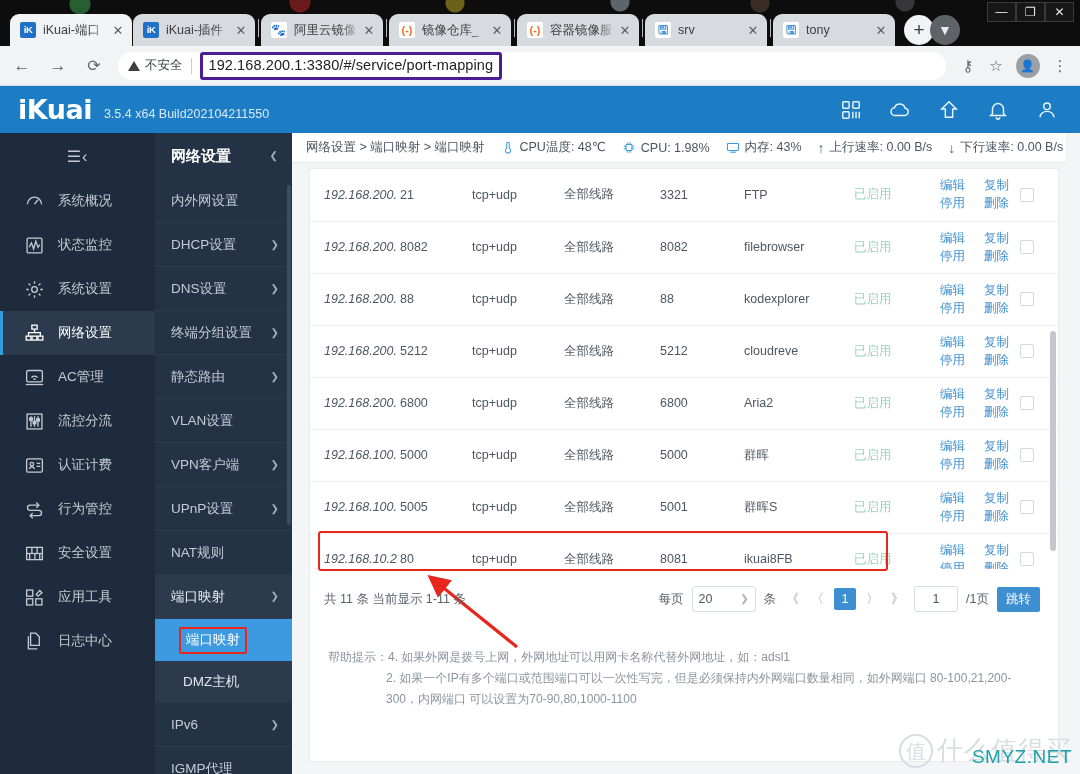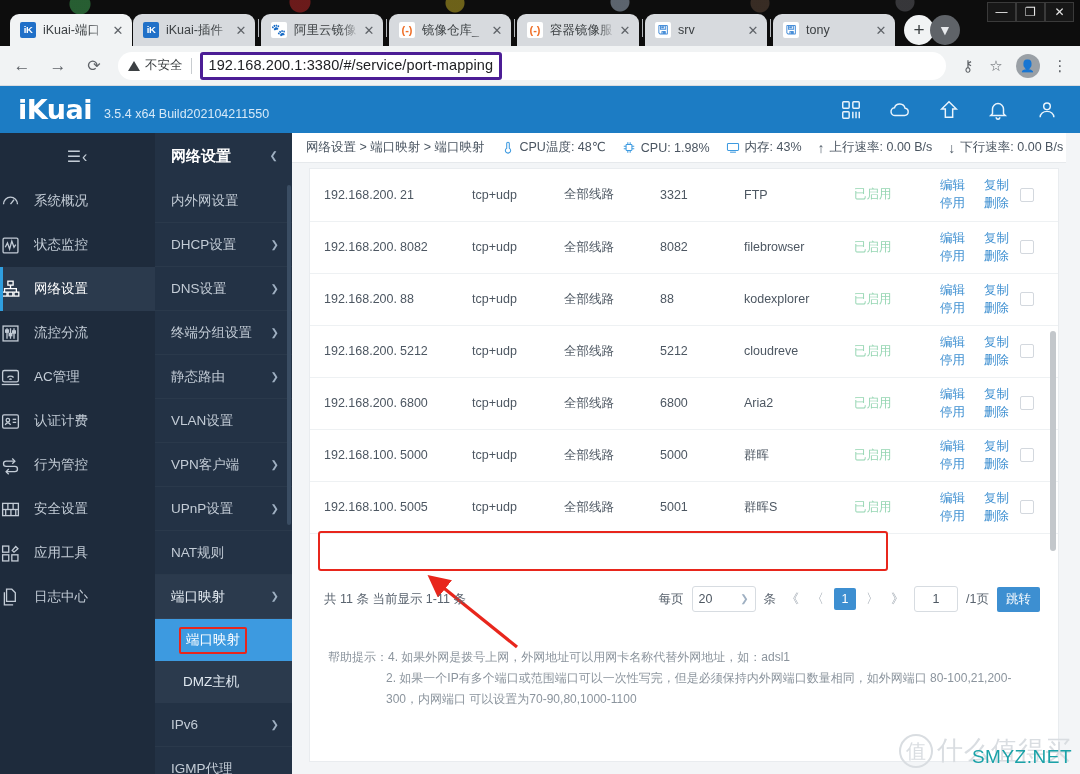--- a/index.html
+++ b/index.html
@@ -195,21 +195,21 @@
     width: 155px; background: #1e2b3c;
     flex: 0 0 155px;
     position: relative;
   }
   .collapse-row {
     height: 46px; display: flex; align-items: center; justify-content: center;
     color: #c3ccd6; font-size: 16px; letter-spacing: 1px;
   }
   .s1-item {
     height: 44px; display: flex; align-items: center;
-    padding-left: 0; gap: 13px;
+    padding-left: 24px; gap: 13px;
     color: #c3ccd6; font-size: 13.5px;
     position: relative;
   }
   .s1-item.active { background: #2b3a4d; color: #fff; }
   .s1-item.active::before {
     content: ""; position: absolute; left: 0; top: 0;
     width: 3px; height: 100%; background: #2f9fe0;
   }
   .s1-ic { width: 21px; height: 21px; flex: 0 0 21px; }
   .s1-ic svg { width: 100%; height: 100%; display: block; }
@@ -290,21 +290,21 @@
   table.grid {
     width: 748px; border-collapse: collapse;
     table-layout: fixed;
   }
   table.grid td {
     font-size: 12.5px; color: #4d5762;
     padding: 0; height: 52px;
     vertical-align: middle;
     border-bottom: 1px solid #eef1f3;
   }
-  .c-ip   { width: 90px;  padding-left: 14px !important; overflow:hidden; white-space:nowrap; }
+  .c-ip   { width: 90px;  padding-left: 14px !important; overflow:hidden; white-space:nowrap;font-style:italic; }
   .c-wp   { width: 72px; }
   .c-prot { width: 92px; }
   .c-line { width: 96px; }
   .c-lp   { width: 84px; }
   .c-name { width: 110px; }
   .c-stat { width: 86px; color: #96d6b3 !important; }
   .c-act  { width: 80px; }
   .c-chk  { width: 38px; }
   .act-grid {
     display: grid; grid-template-columns: auto auto;
@@ -552,53 +552,62 @@
         </div>
         <div class="s1-item">
           <span class="s1-ic">
               <svg viewBox="0 0 24 24" fill="none" stroke="currentColor" stroke-width="1.5">
                 <rect x="3.5" y="3.5" width="17" height="17" rx="1.5"></rect>
                 <polyline points="6,14 8.5,9 11,16 13.5,7 16,14 18,11"></polyline>
               </svg>
             </span>
           <span>状态监控</span>
         </div>
+        <div class="s1-item">
+          <span class="s1-ic">
+              <svg viewBox="0 0 24 24" fill="none" stroke="currentColor" stroke-width="1.5">
+                <circle cx="12" cy="12" r="3.2"></circle>
+                <path d="M12 2.5v3M12 18.5v3M2.5 12h3M18.5 12h3M5.2 5.2l2.1 2.1M16.7 16.7l2.1 2.1M18.8 5.2l-2.1 2.1M7.3 16.7l-2.1 2.1"></path>
+              </svg>
+            </span>
+          <span>系统设置</span>
+        </div>
         <div class="s1-item active">
           <span class="s1-ic">
               <svg viewBox="0 0 24 24" fill="none" stroke="currentColor" stroke-width="1.5">
                 <rect x="9" y="2.5" width="6" height="4.5"></rect>
                 <rect x="2.5" y="15" width="5.5" height="4.5"></rect>
                 <rect x="9.2" y="15" width="5.5" height="4.5"></rect>
                 <rect x="16" y="15" width="5.5" height="4.5"></rect>
                 <path d="M12 7v4M5.2 15v-4h13.5v4"></path>
               </svg>
             </span>
           <span>网络设置</span>
         </div>
         <div class="s1-item">
           <span class="s1-ic">
               <svg viewBox="0 0 24 24" fill="none" stroke="currentColor" stroke-width="1.5">
+                <rect x="3" y="4" width="18" height="13" rx="2"></rect>
+                <path d="M8.5 12a5 5 0 0 1 7 0M10.7 14.2a2.2 2.2 0 0 1 2.6 0"></path>
+                <line x1="2" y1="20" x2="22" y2="20"></line>
+              </svg>
+            </span>
+          <span>AC管理</span>
+        </div>
+        <div class="s1-item">
+          <span class="s1-ic">
+              <svg viewBox="0 0 24 24" fill="none" stroke="currentColor" stroke-width="1.5">
                 <rect x="3.5" y="3.5" width="17" height="17"></rect>
                 <path d="M8 6v12M12 6v12M16 6v12"></path>
                 <rect x="6.5" y="8" width="3" height="2.5" fill="currentColor"></rect>
                 <rect x="10.5" y="12" width="3" height="2.5" fill="currentColor"></rect>
                 <rect x="14.5" y="9" width="3" height="2.5" fill="currentColor"></rect>
               </svg>
             </span>
           <span>流控分流</span>
-        </div>
-        <div class="s1-item">
-          <span class="s1-ic">
-              <svg viewBox="0 0 24 24" fill="none" stroke="currentColor" stroke-width="1.5">
-                <rect x="3" y="4" width="18" height="13" rx="2"></rect>
-                <path d="M8.5 12a5 5 0 0 1 7 0M10.7 14.2a2.2 2.2 0 0 1 2.6 0"></path>
-                <line x1="2" y1="20" x2="22" y2="20"></line>
-              </svg>
-            </span>
-          <span>AC管理</span>
         </div>
         <div class="s1-item">
           <span class="s1-ic">
               <svg viewBox="0 0 24 24" fill="none" stroke="currentColor" stroke-width="1.5">
                 <rect x="3" y="4.5" width="18" height="15" rx="1.5"></rect>
                 <circle cx="9" cy="10.5" r="2"></circle>
                 <path d="M6 16c.6-1.8 1.8-2.6 3-2.6s2.4.8 3 2.6"></path>
                 <line x1="14.5" y1="9.5" x2="18.5" y2="9.5"></line>
                 <line x1="14.5" y1="13" x2="18.5" y2="13"></line>
               </svg>
@@ -902,20 +911,40 @@
                       <a>复制</a>
                       <a>停用</a>
                       <a>删除</a>
                     </div>
                   </td>
                   <td class="c-chk">
                       <span class="chk"></span>
                     </td>
                 </tr>
 
+                <tr class="hl-row">
+                  <td class="c-ip">192.168.10.2</td>
+                  <td class="c-wp">80</td>
+                  <td class="c-prot">tcp+udp</td>
+                  <td class="c-line">全部线路</td>
+                  <td class="c-lp">8081</td>
+                  <td class="c-name">ikuai8FB</td>
+                  <td class="c-stat">已启用</td>
+                  <td class="c-act">
+                    <div class="act-grid">
+                      <a>编辑</a>
+                      <a>复制</a>
+                      <a>停用</a>
+                      <a>删除</a>
+                    </div>
+                  </td>
+                  <td class="c-chk">
+                      <span class="chk"></span>
+                    </td>
+                </tr>
 
               </tbody>
             </table>
             <div class="vscroll"></div>
           </div>
 
           <div class="hl-frame"></div>
 
           <svg class="red-arrow" viewBox="0 0 748 592">
             <defs>

